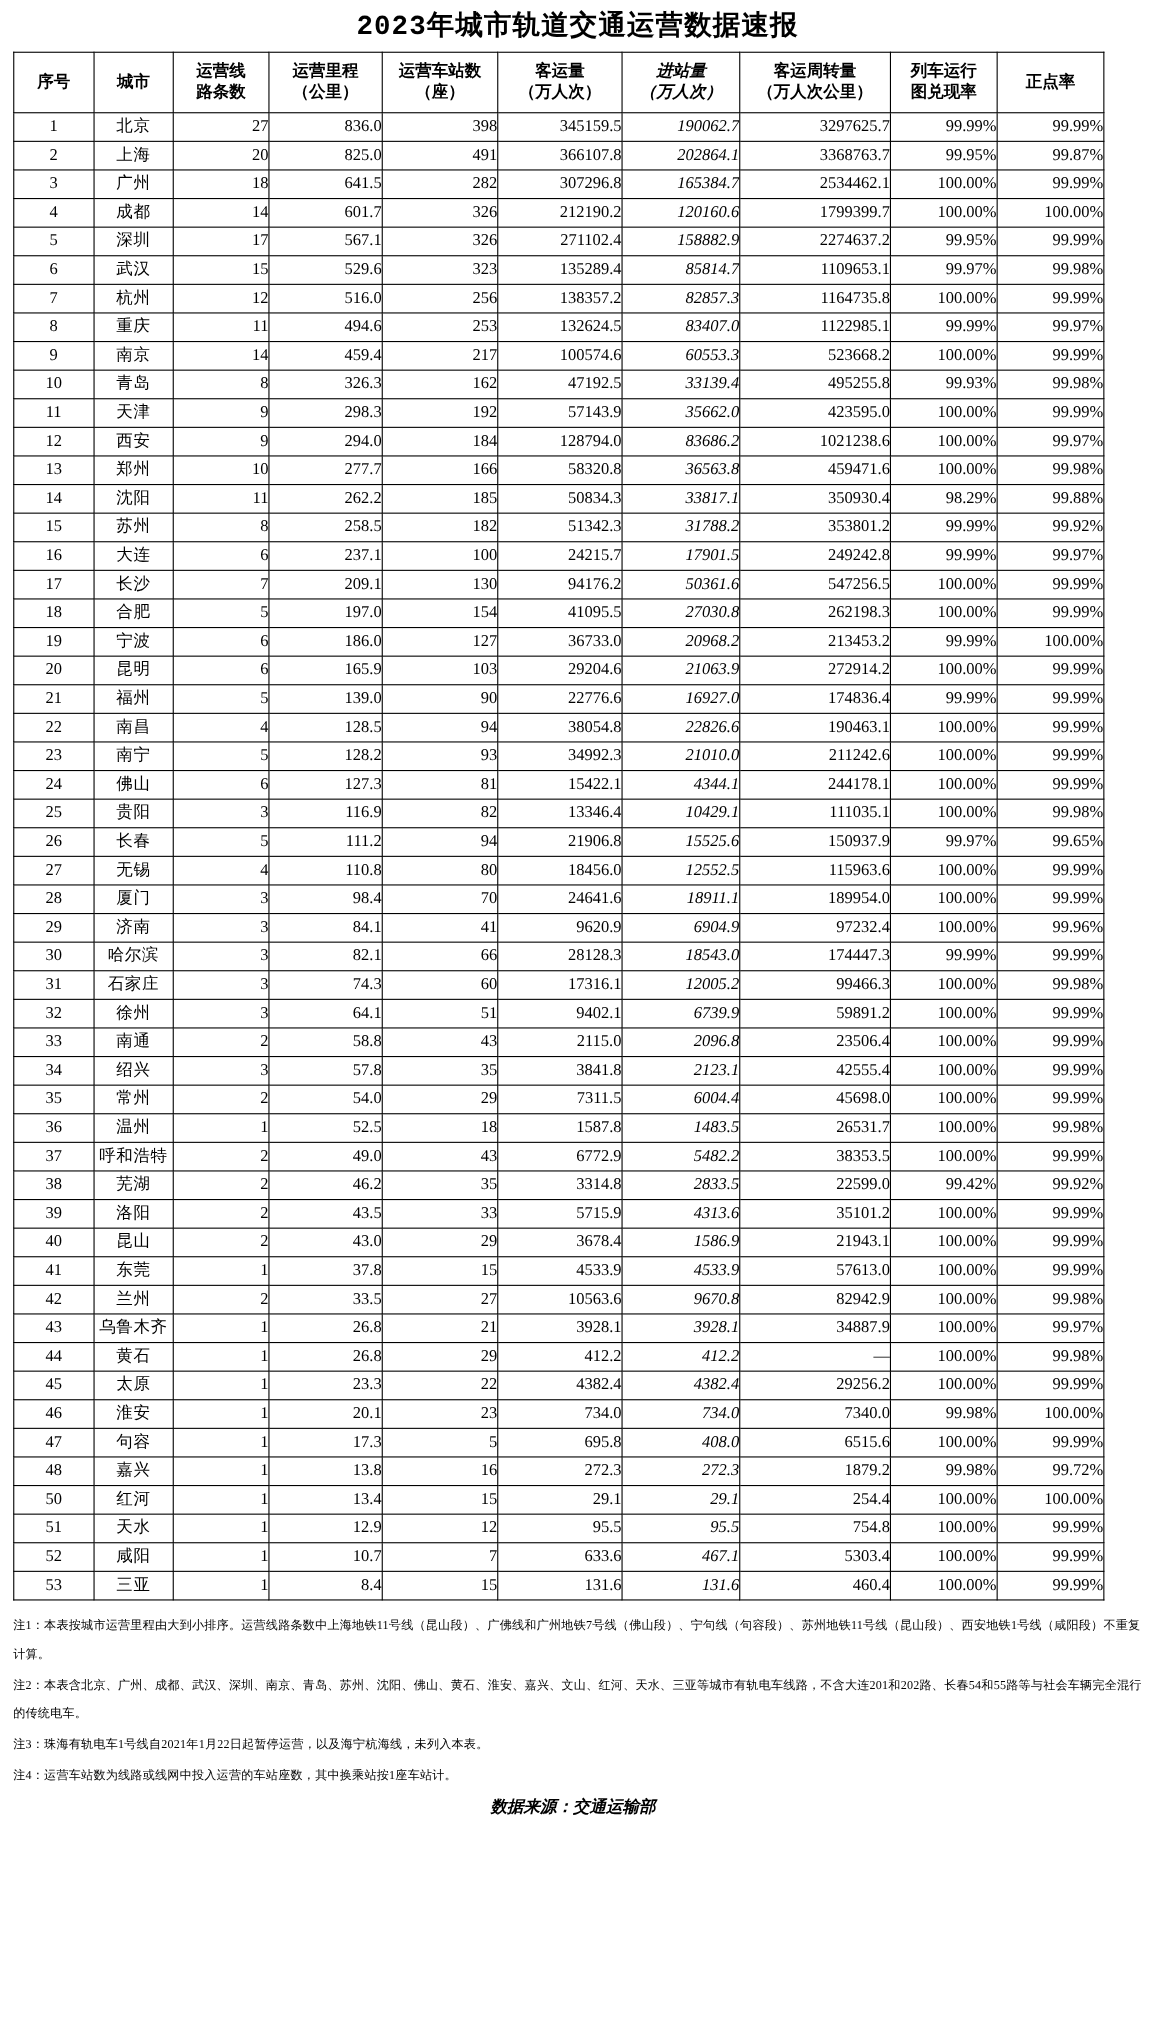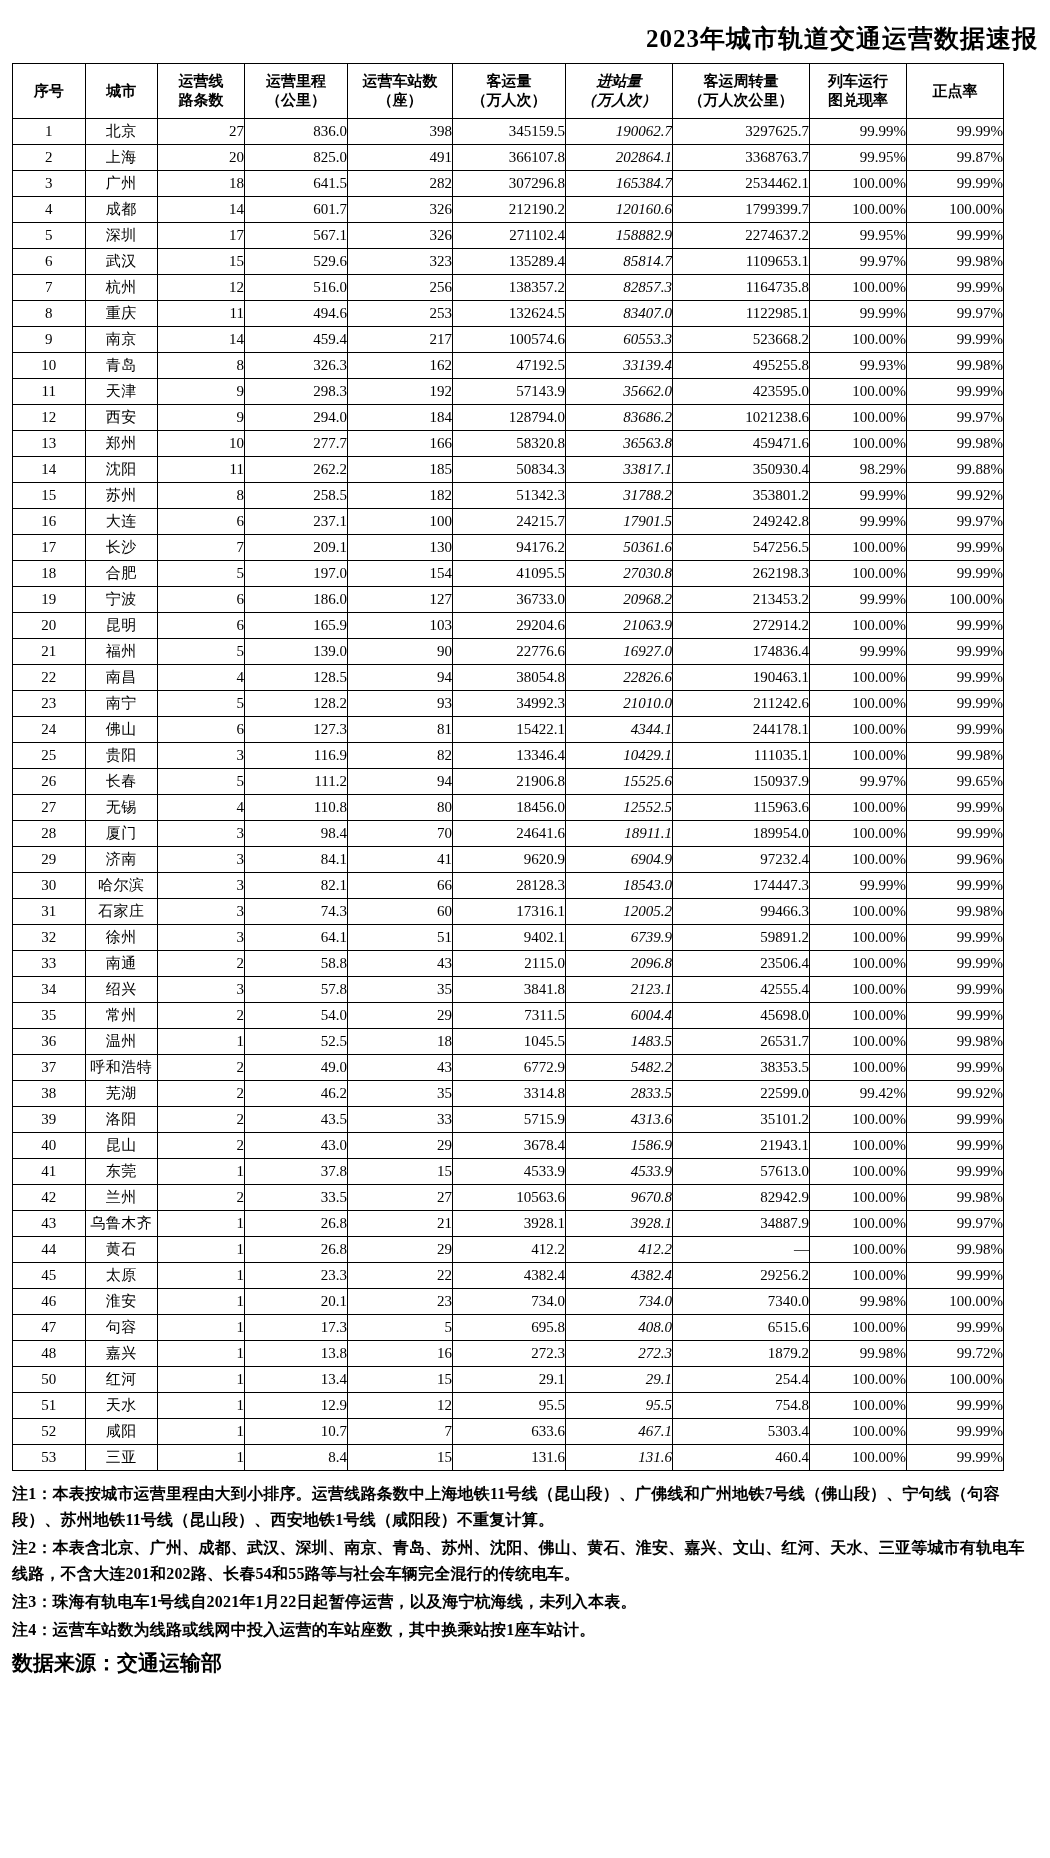--- a/index.html
+++ b/index.html
@@ -11,26 +11,26 @@
     width: 1050px;
     font-family: "Liberation Serif", "DejaVu Serif", serif;
     color: #000000;
   }
   .page {
     width: 1050px;
     box-sizing: border-box;
     padding: 6px 12px 4px 12px;
   }
   .doc-title {
-    text-align: right;
+    text-align: center;
     font-size: 25px;
     font-weight: bold;
     letter-spacing: 1px;
-    margin: 16px 0 8px 0;
-    font-family: Liberation Serif, serif;
+    margin: 0 0 8px 0;
+    font-family: Liberation Mono, monospace;
   }
   table.data {
     border-collapse: collapse;
     width: 992px;
     table-layout: fixed;
     font-size: 15px;
   }
   table.data th, table.data td {
     border: 1px solid #000000;
     padding: 0;
@@ -54,35 +54,36 @@
   .w-lines { width: 82px; }
   .w-km { width: 98px; }
   .w-stations { width: 100px; }
   .w-pass { width: 108px; }
   .w-entry { width: 102px; font-style: italic; }
   .w-turn { width: 132px; }
   .w-punc1 { width: 92px; }
   .w-punc2 { width: 92px; }
   .notes {
     margin-top: 10px;
-    font-size: 16px;
+    font-size: 11px;
     line-height: 26px;
-    font-weight: bold;
+    font-weight: normal;
     letter-spacing: 0.2px;
   }
   .notes p {
     margin: 0 0 2px 0;
     text-indent: 0;
   }
   .source {
     margin-top: 6px;
-    text-align: left;
-    font-size: 21px;
+    text-align: center;
+    font-size: 15px;
     font-weight: bold;
     padding-right: 8px;
+    font-style: italic;
   }
 </style>
 </head>
 <body>
 
 <div class="page">
 
   <div class="doc-title">2023年城市轨道交通运营数据速报</div>
 
   <table class="data">
@@ -520,21 +521,21 @@
           <td class="c-num w-turn">45698.0</td>
           <td class="c-num w-punc1">100.00%</td>
           <td class="c-num w-punc2">99.99%</td>
         </tr>
         <tr>
           <td class="c-idx">36</td>
           <td class="c-city">温州</td>
           <td class="c-num w-lines">1</td>
           <td class="c-num w-km">52.5</td>
           <td class="c-num w-stations">18</td>
-          <td class="c-num w-pass">1045.5</td>
+          <td class="c-num w-pass">1587.8</td>
           <td class="c-num w-entry">1483.5</td>
           <td class="c-num w-turn">26531.7</td>
           <td class="c-num w-punc1">100.00%</td>
           <td class="c-num w-punc2">99.98%</td>
         </tr>
         <tr>
           <td class="c-idx">37</td>
           <td class="c-city">呼和浩特</td>
           <td class="c-num w-lines">2</td>
           <td class="c-num w-km">49.0</td>

